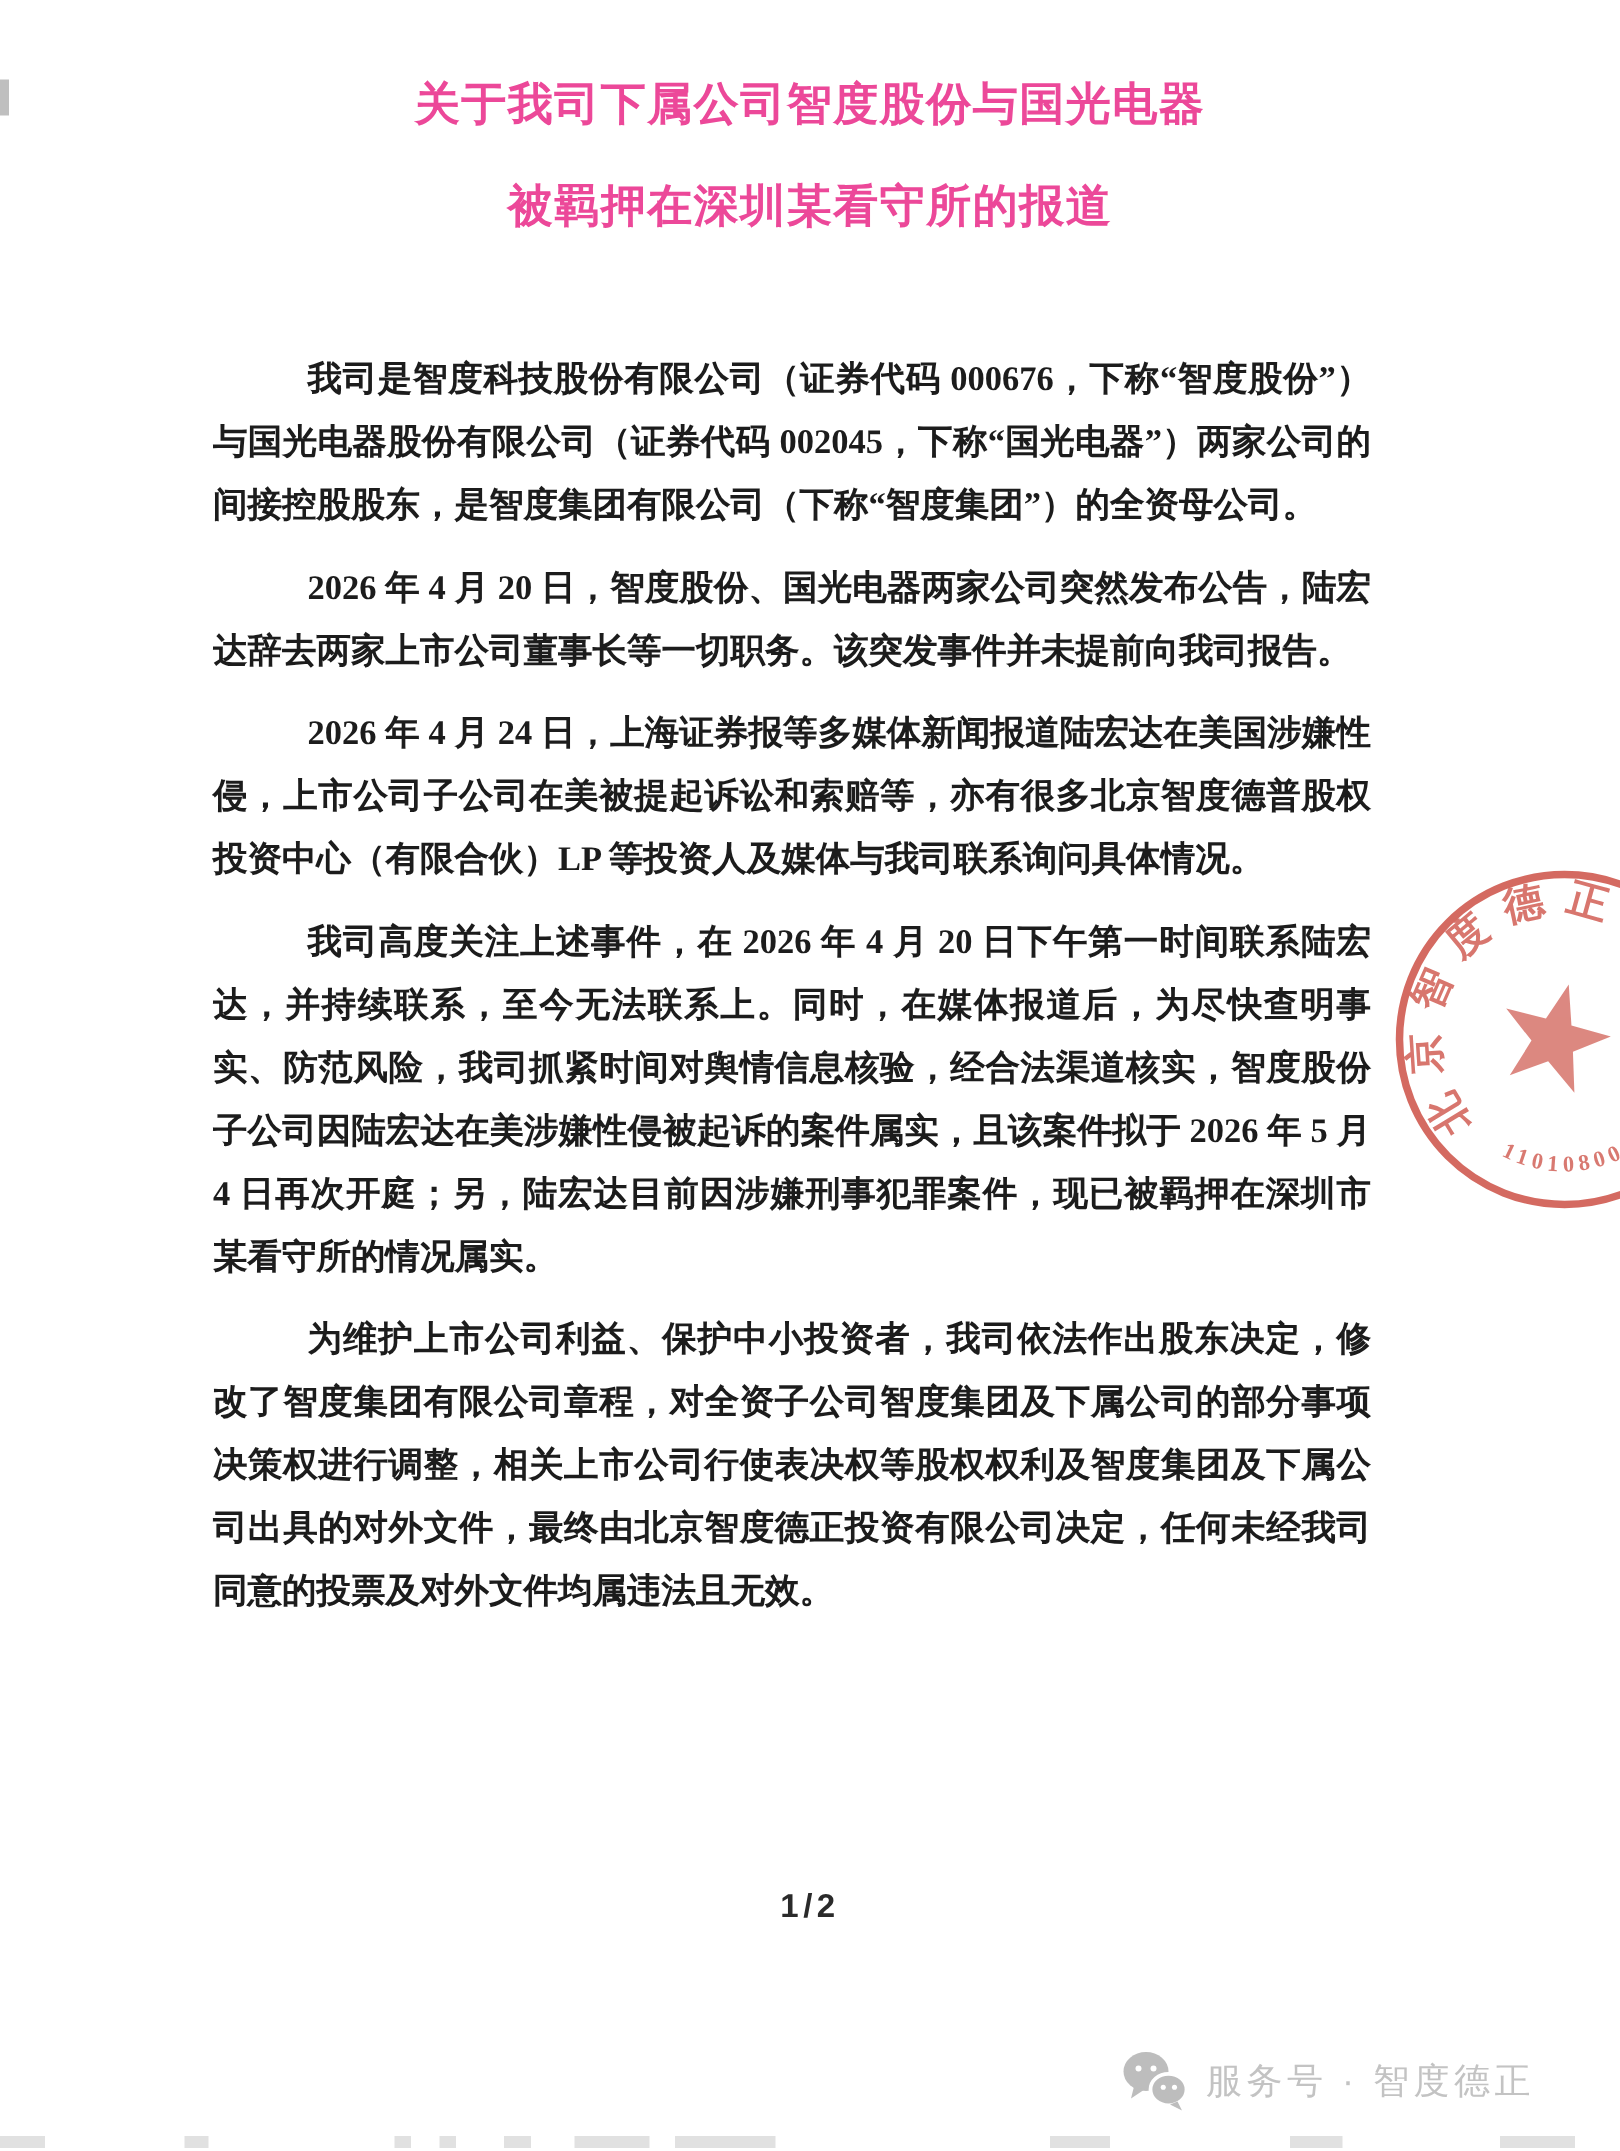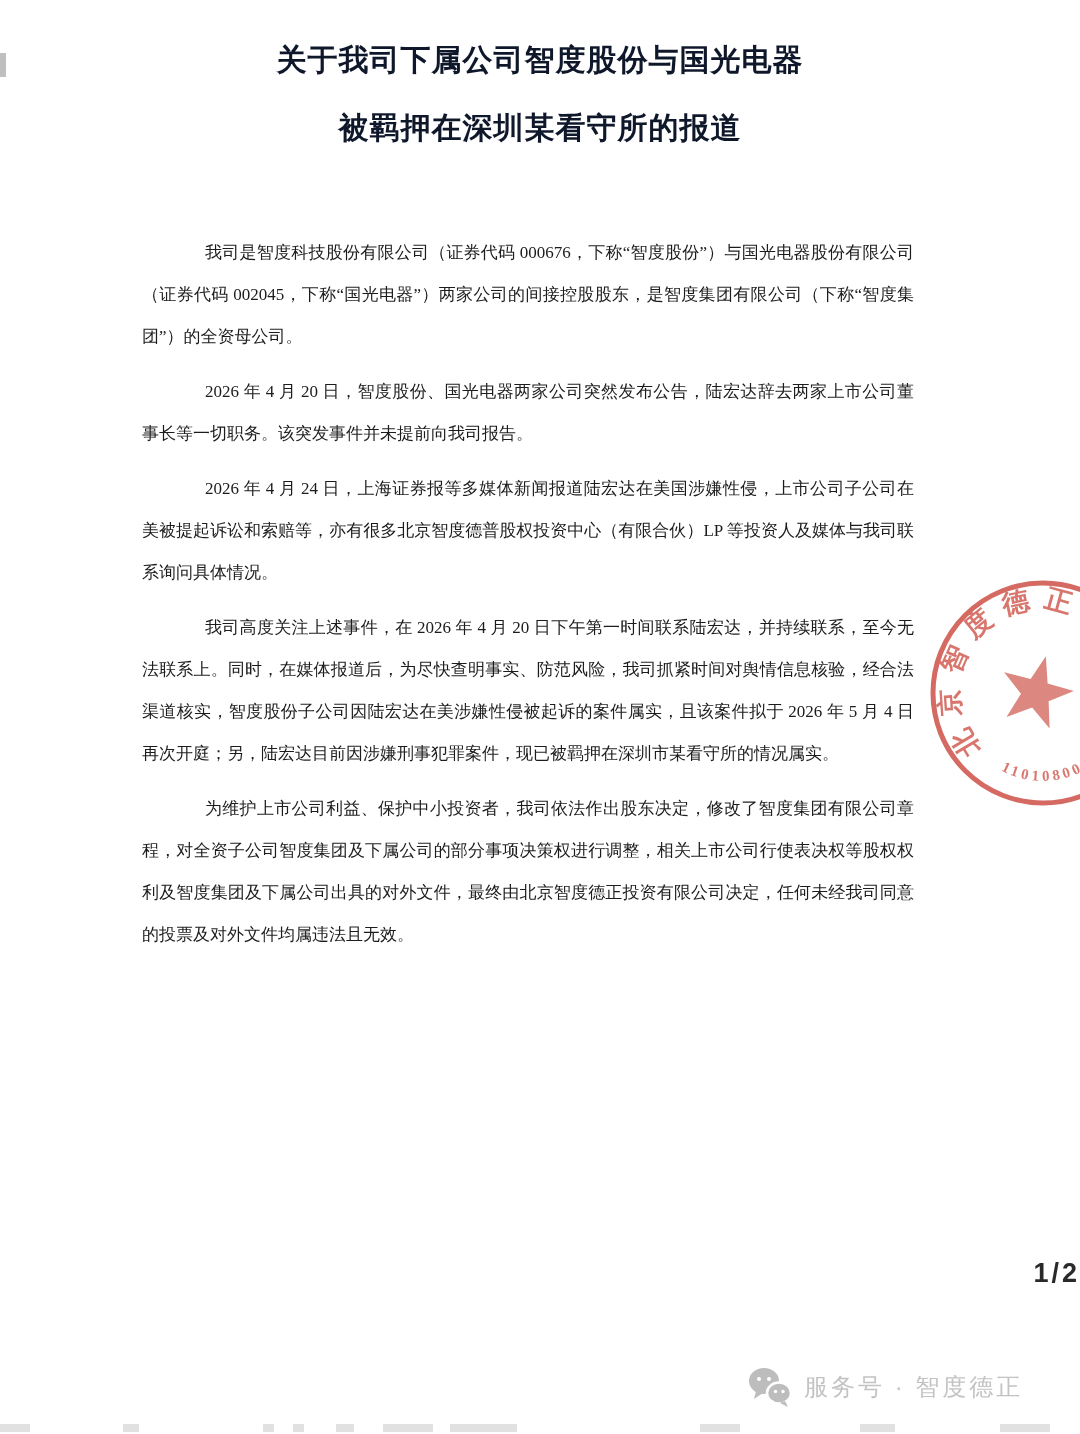--- a/index.html
+++ b/index.html
@@ -5,48 +5,48 @@
   html,body{margin:0;padding:0;background:#ffffff;}
   .page{
     position:relative;
     width:1080px;height:1434px;
     background:#ffffff;
     overflow:hidden;
     font-family:"Liberation Serif","DejaVu Serif",serif;
     color:#1e1e1e;
   }
   .doc-title{
-    padding-top:26px;
+    padding-top:36px;
     text-align:center;
     font-weight:700;
     font-size:30px;
     letter-spacing:1px;
-    color:#0f172a;
+    color:#ec4899;
   }
   .doc-title .t-line{line-height:68px;}
   .doc-body{
     position:absolute;
     left:142px;top:232px;
     width:772px;
   }
   .doc-body p{
     margin:0 0 13px 0;
-    font-size:17px;
+    font-size:23px;
     line-height:42px;
     text-align:justify;
     text-indent:63px;
-    font-weight:400;
+    font-weight:700;
     color:#1c1c1c;
   }
   .page-number{
     position:absolute;
     top:1258px;left:0;width:100%;
-    text-align:right;
+    text-align:center;
     font-family:"Liberation Sans","DejaVu Sans",sans-serif;
-    font-size:27px;font-weight:700;letter-spacing:3px;
+    font-size:22px;font-weight:700;letter-spacing:3px;
     color:#2a2a2a;
   }
   .seal{
     position:absolute;
     left:915px;top:543px;
     width:165px;height:310px;
     pointer-events:none;
   }
   .seal text{
     font-family:"Liberation Serif","DejaVu Serif",serif;

